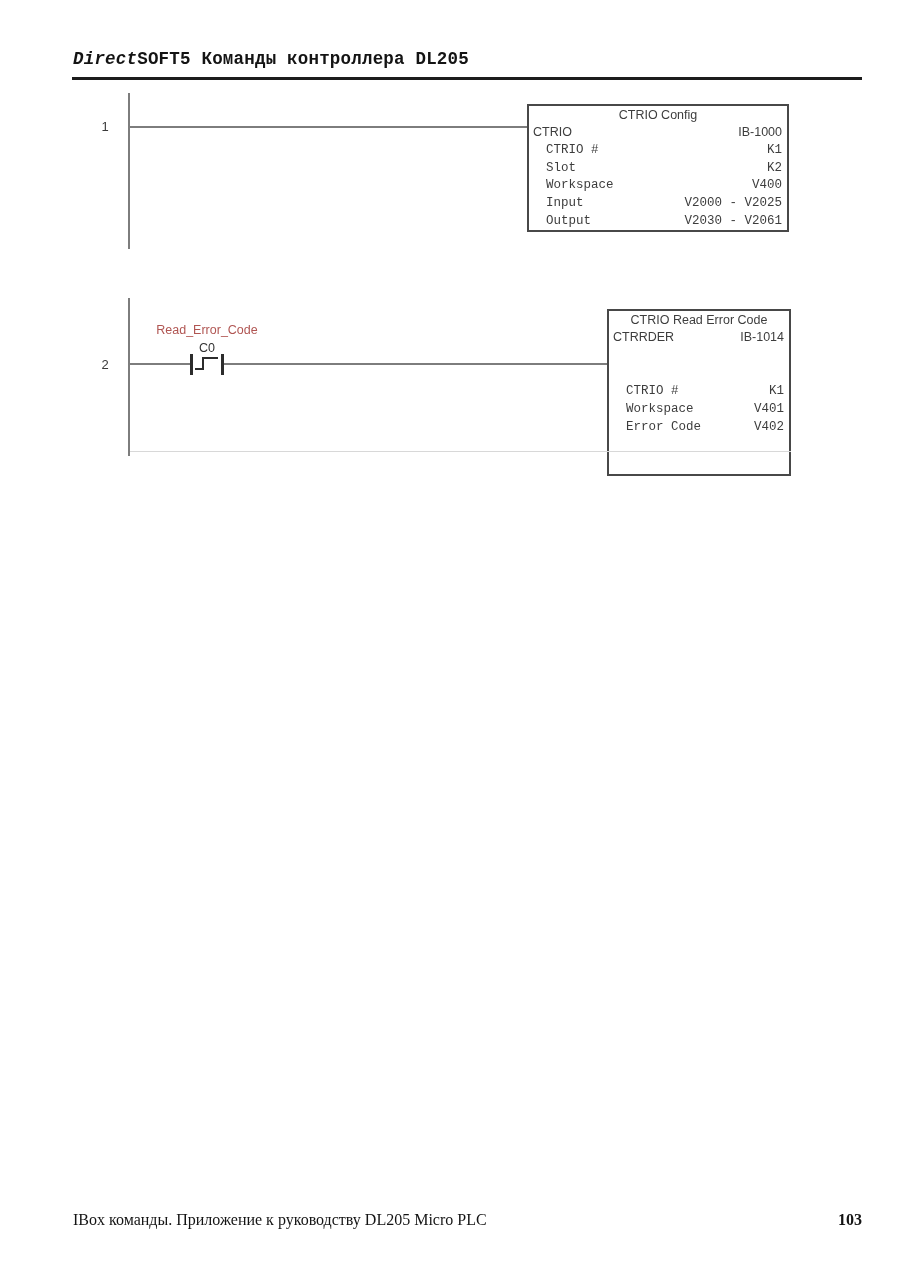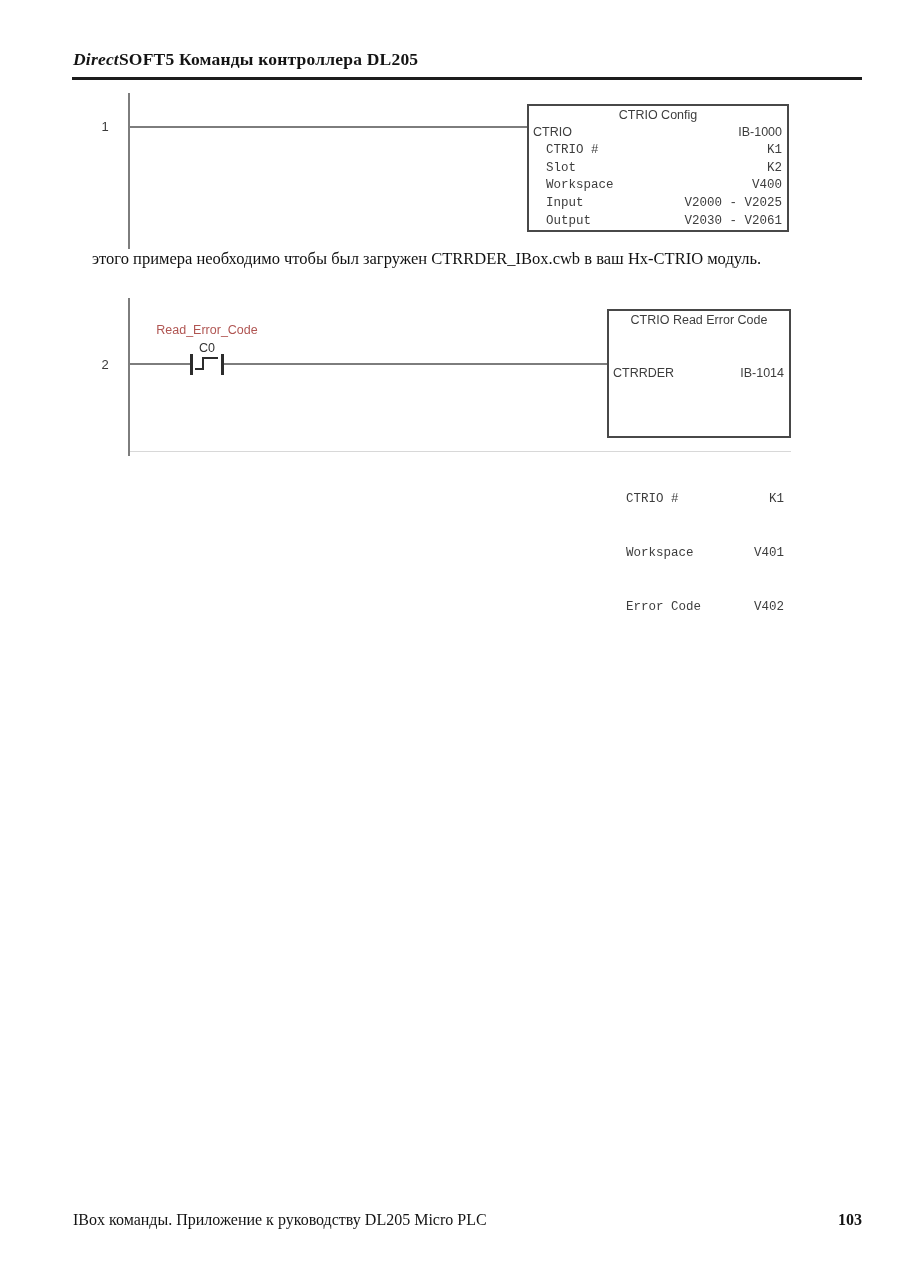--- a/index.html
+++ b/index.html
@@ -13,20 +13,21 @@
   }
   
   .header {
     position: absolute;
     left: 73px; top: 49px;
     font-size: 17.5px;
     font-weight: bold;
     color: #141414;
     letter-spacing: 0.2px;
     white-space: nowrap;
+    font-family: Liberation Mono, monospace;
   }
   .header .brand-it { font-style: italic; }
   .header-rule {
     position: absolute;
     left: 72px; top: 77px;
     width: 790px; height: 3px;
     background: #1c1c1c;
   }
   
   .rail { position: absolute; width: 2px; background: #7d7d7d; }
@@ -166,39 +167,38 @@
       <span class="lbl">Input</span>
       <span class="val">V2000 - V2025</span>
     </div>
     <div class="irow ind">
       <span class="lbl">Output</span>
       <span class="val">V2030 - V2061</span>
     </div>
   </div>
 
   <div class="desc">
-    <div class="l2">этого примера необходимо чтобы был загружен CTRRDER_IBox.cwb в ваш Hx-CTRIO модуль.</div>
   </div>
 
   <div class="rail" style="left:128px; top:298px; height:158px;"></div>
   <div class="rung-num" style="left:94px; top:357px;">2</div>
   <div class="wire" style="left:130px; top:363px; width:60px;"></div>
 
   <div class="contact-label">Read_Error_Code</div>
   <div class="contact-operand">C0</div>
 
   <div class="contact-bar" style="left:190px;"></div>
   <div class="contact-bar" style="left:221px;"></div>
   <svg class="edge-svg" width="28" height="19" viewBox="0 0 28 19">
     <polyline points="2,14 10,14 10,3 25,3" fill="none" stroke="#2c2c2c" stroke-width="2"></polyline>
   </svg>
 
   <div class="wire" style="left:224px; top:363px; width:383px;"></div>
 
-  <div class="ibox" style="left:607px; top:309px; width:184px; height:129px;gap:36px;">
+  <div class="ibox" style="left:607px; top:309px; width:184px; height:167px;">
     <div class="ibox-title">CTRIO Read Error Code</div>
     <div class="irow fixed">
       <span class="lbl">CTRRDER</span>
       <span class="val">IB-1014</span>
     </div>
     <div class="ibox-spacer"></div>
     <div class="irow fixed ind">
       <span class="lbl">CTRIO #</span>
       <span class="val">K1</span>
     </div>

